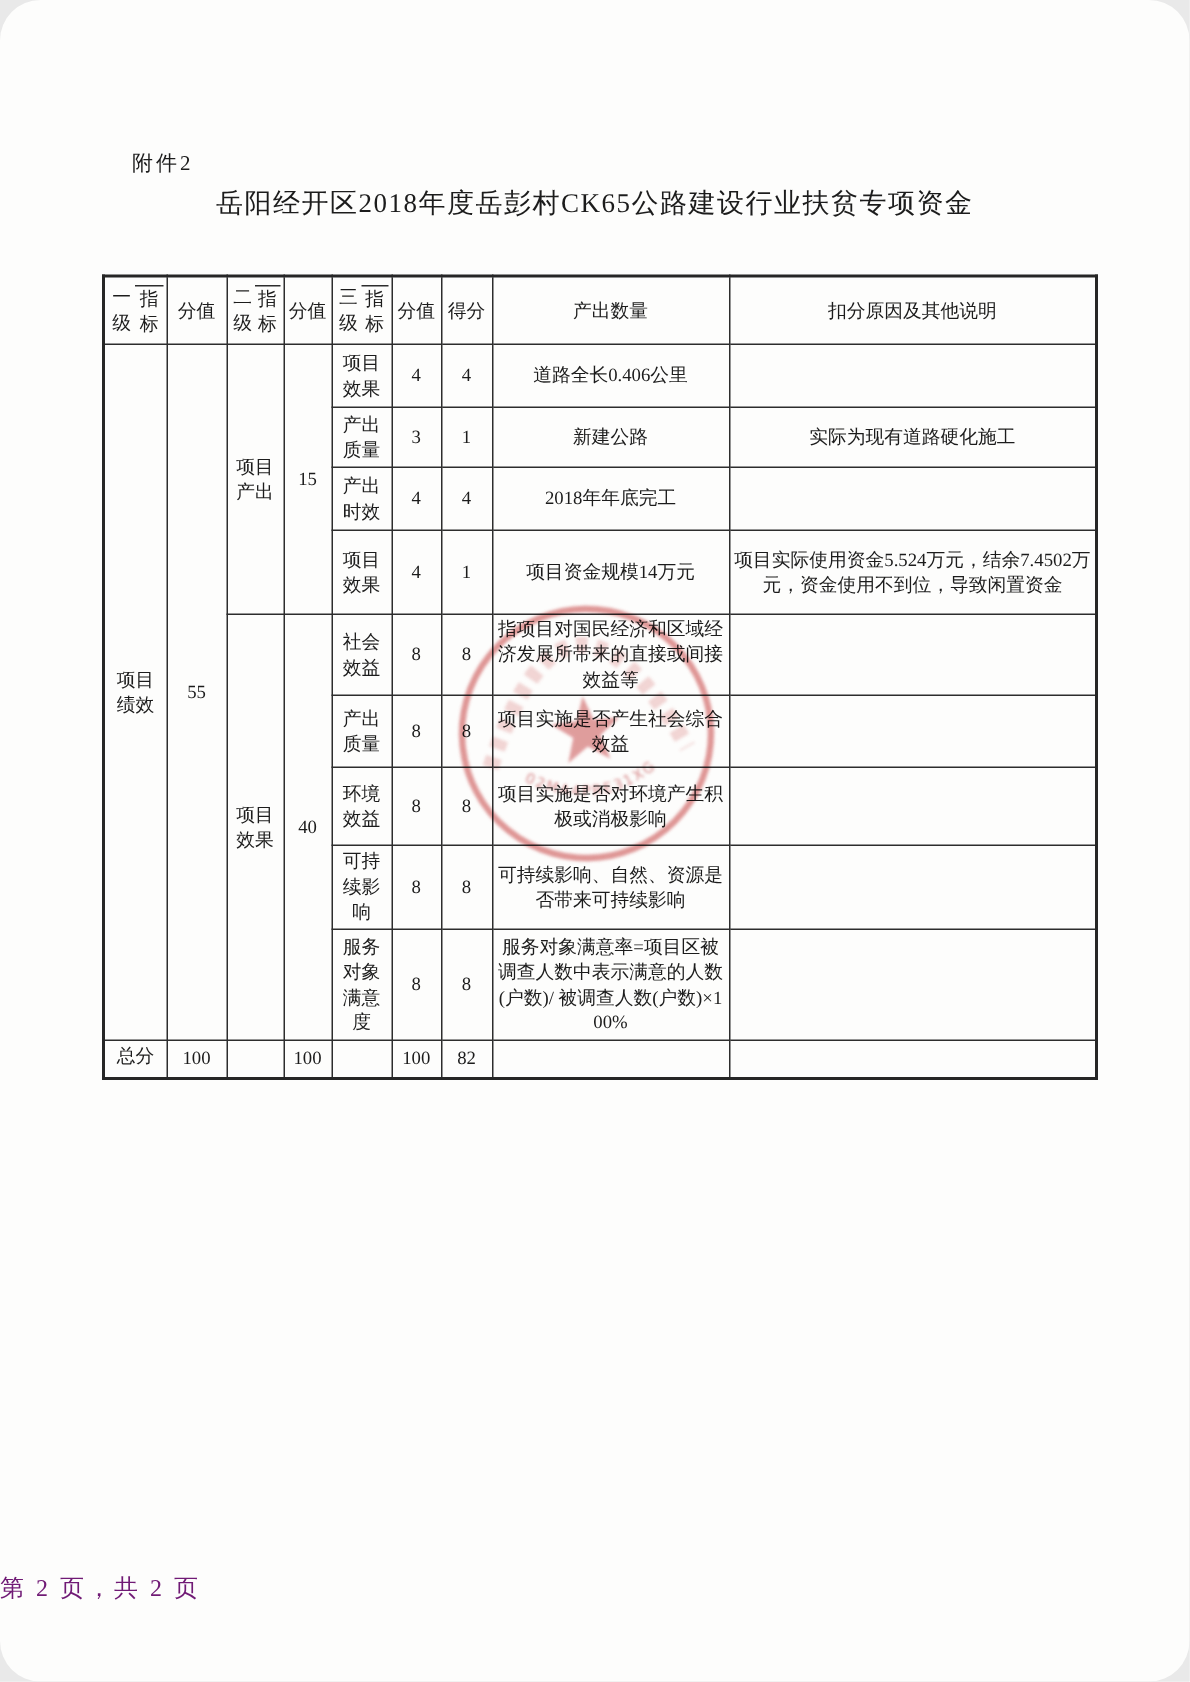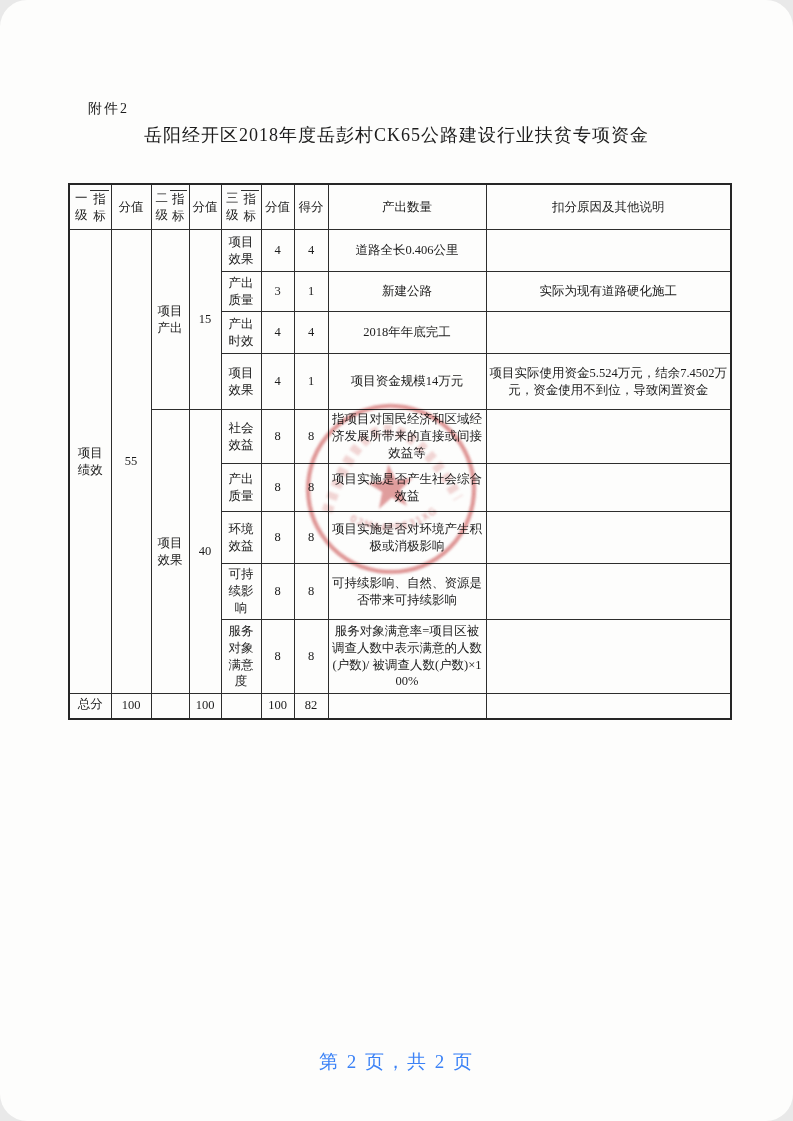--- a/index.html
+++ b/index.html
@@ -58,21 +58,21 @@
   tr.h-r4 { height: 56px; }
   tr.h-r5 { height: 54px; }
   tr.h-r6 { height: 48px; }
   tr.h-r7 { height: 52px; }
   tr.h-r8 { height: 56px; }
   tr.h-r9 { height: 74px; }
   tr.h-total { height: 25px; }
   td.total-label { font-weight: 600; font-family: Liberation Mono, monospace; }
   .footer {
     position: absolute; left: 0; top: 1049px; width: 100%;
-    text-align: center; font-size: 19px; letter-spacing: 2px; color: #3b82f6;
+    text-align: left; font-size: 16px; letter-spacing: 2px; color: #701a75;
   }
   .stamp {
     position: absolute; left: 302px; top: 400px;
     width: 178px; height: 178px;
     mix-blend-mode: multiply;
     opacity: 0.82;
     pointer-events: none;
   }
 </style>
 </head>

